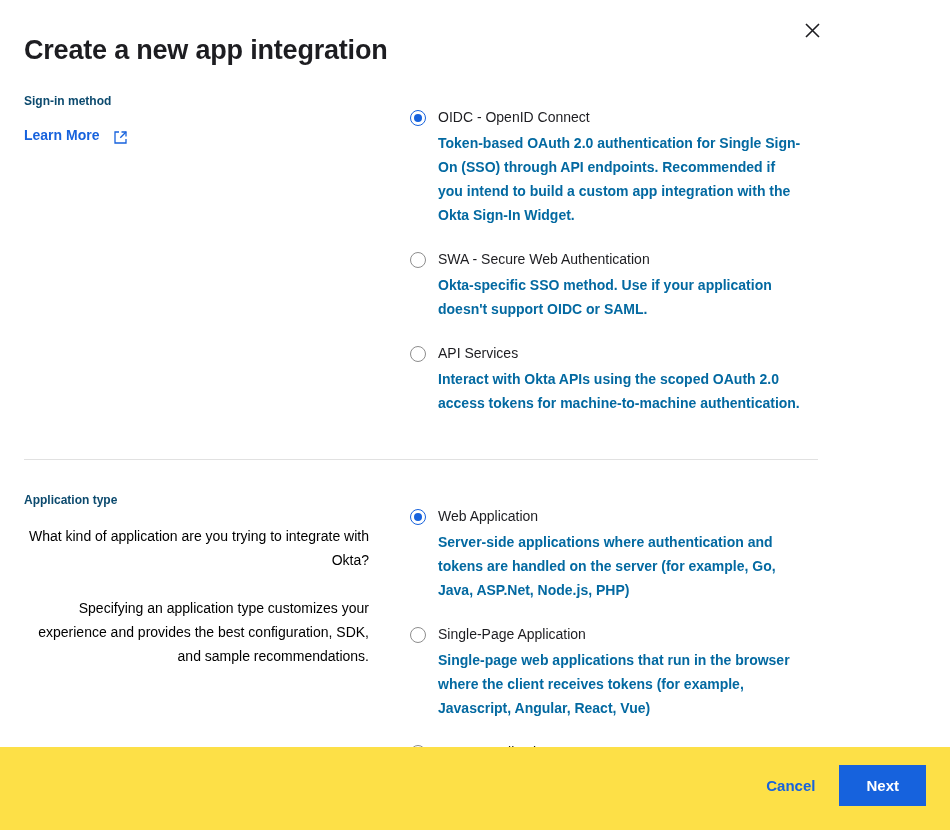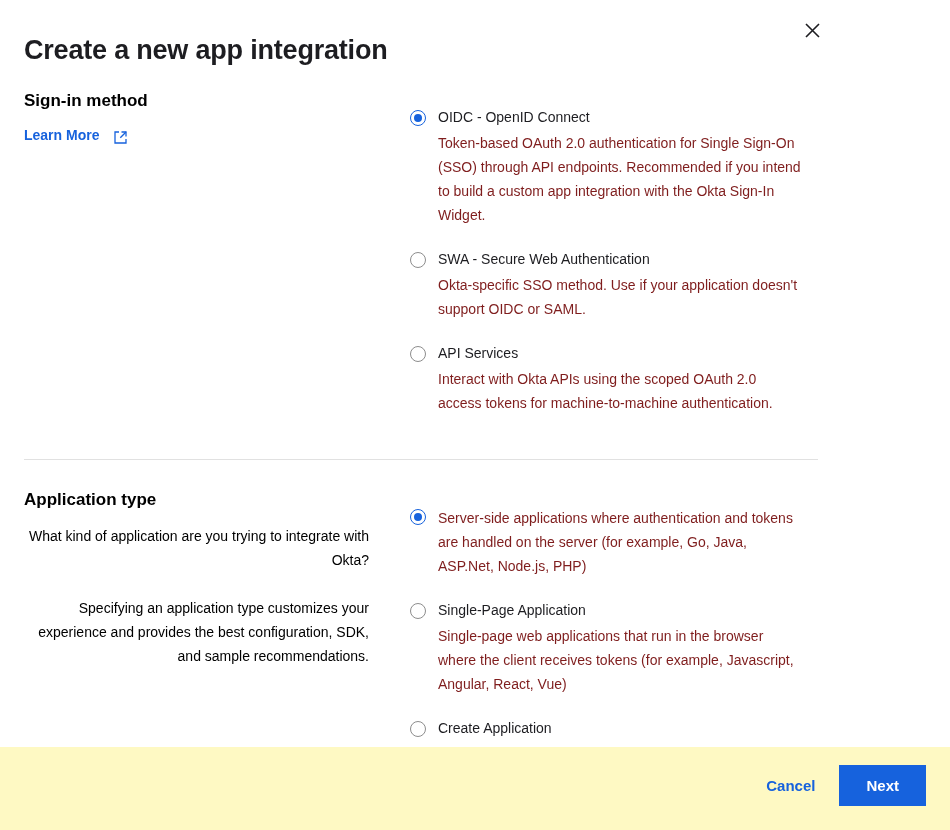--- a/index.html
+++ b/index.html
@@ -55,24 +55,24 @@
   .section-left {
     width: 370px;
     flex: 0 0 370px;
     padding-top: 0;
   }
   .section-right {
     flex: 1 1 auto;
     padding-top: 0;
   }
   .section-label {
-    font-size: 17px;
+    font-size: 12px;
     line-height: 20px;
     font-weight: bold;
-    color: #000000;
+    color: #0c4a6e;
     margin: 0 0 14px 0;
   }
   .learn-more {
     display: inline-flex;
     align-items: center;
     gap: 15px;
     font-size: 14px;
     line-height: 20px;
     font-weight: bold;
     color: #1662dd;
@@ -132,44 +132,45 @@
   .radio-label {
     font-size: 14px;
     line-height: 20px;
     color: #1d1d21;
     margin: 0 0 4px 0;
     display: block;
   }
   .radio-desc {
     font-size: 14px;
     line-height: 24px;
-    color: #7f1d1d;
+    color: #0369a1;
     margin: 0;
     max-width: 510px;
     display: block;
+    font-weight: bold;
   }
   .divider {
     border: none;
     border-top: 1px solid #e1e1e1;
     margin: 0 24px;
   }
   .sec1 { padding-top: 24px; padding-bottom: 28px; }
   .sec2 { padding-top: 30px; padding-bottom: 20px; }
 
   .footer {
     position: absolute;
     bottom: 0;
     left: 0;
     width: 950px;
     padding: 18px 24px 24px 24px;
     display: flex;
     justify-content: flex-end;
     align-items: center;
     gap: 10px;
-    background: #fef9c3;
+    background: #fde047;
   }
   .btn-cancel {
     border: none;
     background: transparent;
     color: #1662dd;
     font-size: 15px;
     font-weight: bold;
     font-family: "Liberation Sans", sans-serif;
     padding: 10px 14px;
     cursor: pointer;
@@ -252,20 +253,21 @@
       <div class="section-label">Application type</div>
       <p class="helper-text">What kind of application are you trying to integrate with Okta?</p>
       <p class="helper-text">Specifying an application type customizes your experience and provides the best configuration, SDK, and sample recommendations.</p>
     </div>
     <div class="section-right">
       <div class="radio-group">
 
         <div class="radio-row selected">
           <span class="radio-mark"></span>
           <span class="radio-texts">
+            <span class="radio-label">Web Application</span>
             <span class="radio-desc">Server-side applications where authentication and tokens are handled on the server (for example, Go, Java, ASP.Net, Node.js, PHP)</span>
           </span>
         </div>
 
         <div class="radio-row">
           <span class="radio-mark"></span>
           <span class="radio-texts">
             <span class="radio-label">Single-Page Application</span>
             <span class="radio-desc">Single-page web applications that run in the browser where the client receives tokens (for example, Javascript, Angular, React, Vue)</span>
           </span>

